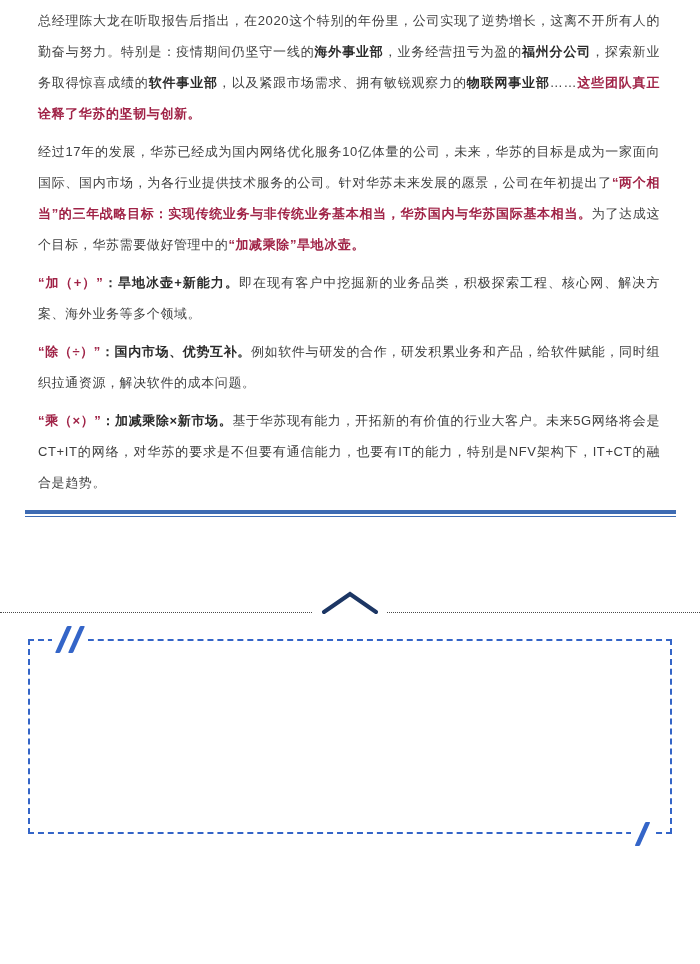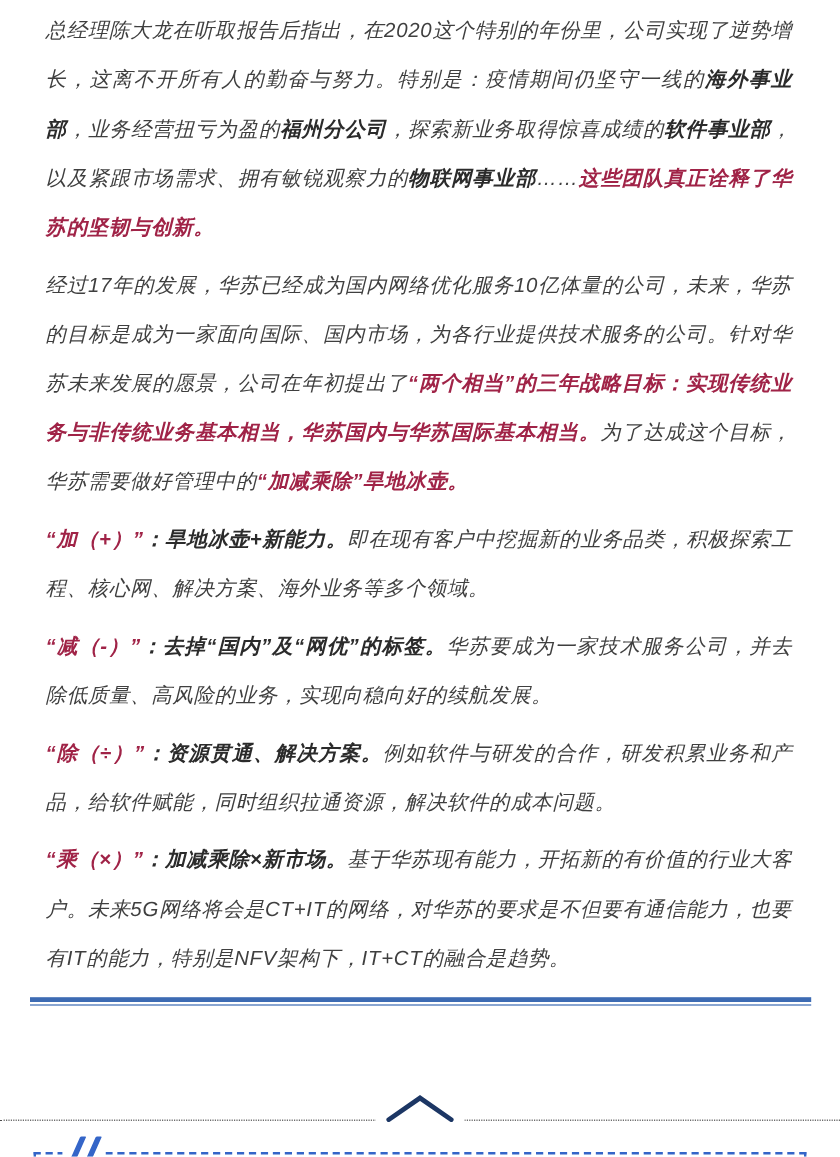--- a/index.html
+++ b/index.html
@@ -5,22 +5,22 @@
   :root{
     --red:#A02347; --text:#3F3F3F; --bold:#2B2B2B;
     --blue:#3D6BB3; --navy:#1C3664; --boxblue:#3465C8;
   }
   *{box-sizing:border-box;}
   html,body{margin:0;padding:0;background:#ffffff;}
   body{font-family:"Liberation Sans","DejaVu Sans",sans-serif;}
   .page{width:700px;height:964px;margin:0 auto;background:#fff;overflow:hidden;position:relative;}
 
   .body-text{padding:5px 40px 0 38px;}
-  .para{font-size:17px;line-height:41px;letter-spacing:0.6px;color:var(--text);
-        margin:0 0 7px 0;text-align:justify;font-style:italic;}
+  .para{font-size:13px;line-height:31px;letter-spacing:0.6px;color:var(--text);
+        margin:0 0 7px 0;text-align:justify;}
   .para span.run-r{font-weight:normal;color:var(--text);}
   .para span.run-b{font-weight:bold;color:var(--bold);}
   .para span.run-rb{font-weight:bold;color:var(--red);}
 
   .divider{margin:12px 24px 0 25px;}
   .divider .bar{height:4px;background:var(--blue);}
   .divider .thin{height:1px;background:var(--blue);margin-top:2px;}
 
   .dotted-row{position:relative;margin-top:95px;border-top:1px dotted #4a4a4a;height:0;}
   .chevron-wrap{position:absolute;left:50%;top:-22px;transform:translateX(-50%);
@@ -39,22 +39,21 @@
 </style>
 </head>
 <body>
 
 <div class="page">
 
   <section class="body-text">
     <p class="para"><span class="run-r">总经理陈大龙在听取报告后指出，在2020这个特别的年份里，公司实现了逆势增长，这离不开所有人的勤奋与努力。特别是：疫情期间仍坚守一线的</span><span class="run-b">海外事业部</span><span class="run-r">，业务经营扭亏为盈的</span><span class="run-b">福州分公司</span><span class="run-r">，探索新业务取得惊喜成绩的</span><span class="run-b">软件事业部</span><span class="run-r">，以及紧跟市场需求、拥有敏锐观察力的</span><span class="run-b">物联网事业部</span><span class="run-r">……</span><span class="run-rb">这些团队真正诠释了华苏的坚韧与创新。</span></p>
     <p class="para"><span class="run-r">经过17年的发展，华苏已经成为国内网络优化服务10亿体量的公司，未来，华苏的目标是成为一家面向国际、国内市场，为各行业提供技术服务的公司。针对华苏未来发展的愿景，公司在年初提出了</span><span class="run-rb">“两个相当”的三年战略目标：实现传统业务与非传统业务基本相当，华苏国内与华苏国际基本相当。</span><span class="run-r">为了达成这个目标，华苏需要做好管理中的</span><span class="run-rb">“加减乘除”旱地冰壶。</span></p>
     <p class="para"><span class="run-rb">“加（+）”</span><span class="run-b">：</span><span class="run-b">旱地冰壶+新能力。</span><span class="run-r">即在现有客户中挖掘新的业务品类，积极探索工程、核心网、解决方案、海外业务等多个领域。</span></p>
-    <p class="para"><span class="run-rb">“减（-）”</span><span class="run-b">：</span><span class="run-b">去掉“国内”及“网优”的标签。</span><span class="run-r">华苏要成为一家技术服务公司，并去除低质量、高风险的业务，实现向稳向好的续航发展。</span></p>
-    <p class="para"><span class="run-rb">“除（÷）”</span><span class="run-b">：</span><span class="run-b">资源贯通、解决方案。</span><span class="run-r">例如软件与研发的合作，研发积累业务和产品，给软件赋能，同时组织拉通资源，解决软件的成本问题。</span></p>
+    <p class="para"><span class="run-rb">“除（÷）”</span><span class="run-b">：</span><span class="run-b">国内市场、优势互补。</span><span class="run-r">例如软件与研发的合作，研发积累业务和产品，给软件赋能，同时组织拉通资源，解决软件的成本问题。</span></p>
     <p class="para"><span class="run-rb">“乘（×）”</span><span class="run-b">：</span><span class="run-b">加减乘除×新市场。</span><span class="run-r">基于华苏现有能力，开拓新的有价值的行业大客户。未来5G网络将会是CT+IT的网络，对华苏的要求是不但要有通信能力，也要有IT的能力，特别是NFV架构下，IT+CT的融合是趋势。</span></p>
   </section>
 
   <div class="divider">
     <div class="bar"></div>
     <div class="thin"></div>
   </div>
 
   <div class="dotted-row">
     <span class="chevron-wrap">

